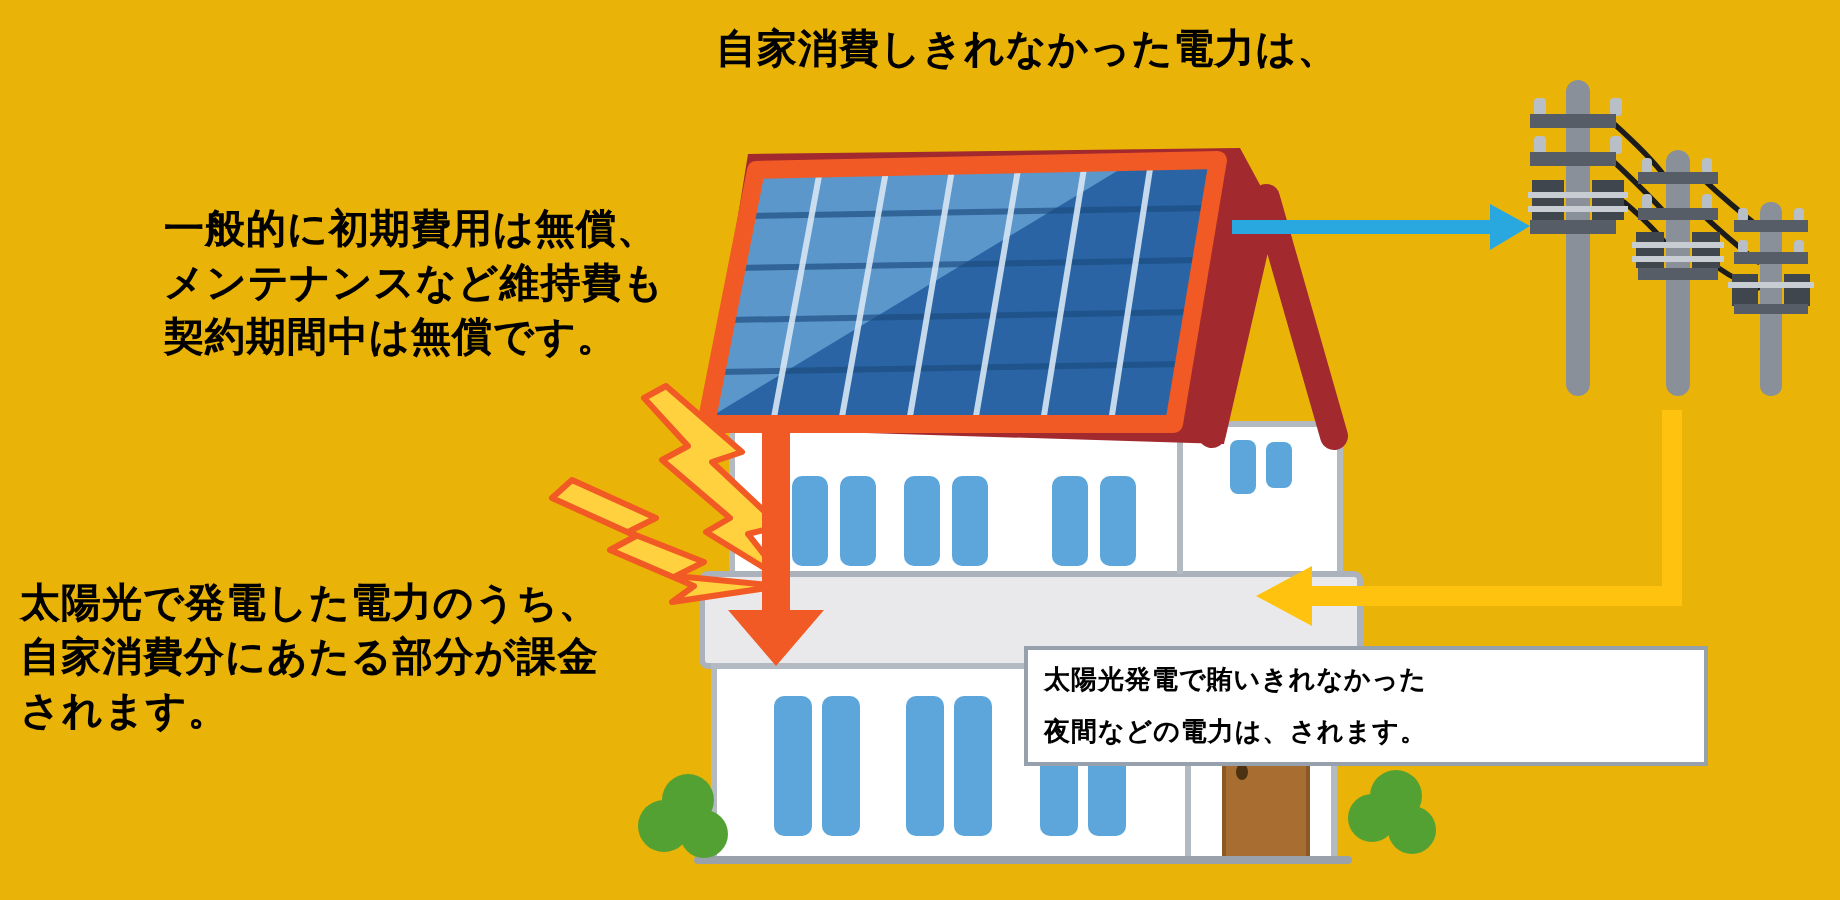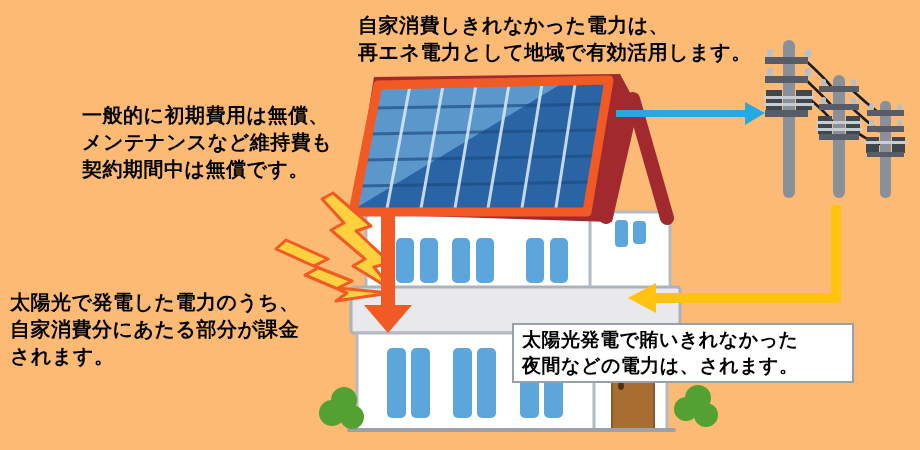--- a/index.html
+++ b/index.html
@@ -1,31 +1,31 @@
 <!DOCTYPE html>
 <html><head>
 <meta charset="utf-8">
 <style>
   html,body{margin:0;padding:0;background:#ffffff;}
   .stage{
-    position:relative;width:920px;height:450px;overflow:hidden;background:#fdba74;
+    position:relative;width:920px;height:450px;overflow:hidden;background:#eab308;
     font-family:"Liberation Sans","DejaVu Sans",sans-serif;
   }
   .illus{position:absolute;left:0;top:0;}
   .note{
     position:absolute;color:#000;font-weight:bold;font-size:20px;line-height:27px;
     letter-spacing:0.5px;white-space:nowrap;
   }
   .note-top{left:358px;top:12px;}
   .note-cost{left:82px;top:102px;}
   .note-bill{left:10px;top:289px;}
   .note-box{
     position:absolute;left:512px;top:323px;width:342px;background:#ffffff;
     border:2px solid #97a1ae;padding:2px 8px;color:#000;font-weight:bold;
-    font-size:19px;line-height:26px;letter-spacing:0.5px;white-space:nowrap;box-sizing:border-box;
+    font-size:13px;line-height:26px;letter-spacing:0.5px;white-space:nowrap;box-sizing:border-box;
   }
 </style>
 </head>
 <body>
 
 <div class="stage">
 
   <svg class="illus" width="920" height="450" viewBox="0 0 920 450">
 
     <g>
@@ -182,21 +182,20 @@
     </g>
 
     <g>
       <path d="M836,205 L836,298 L652,298" fill="none" stroke="#ffc20e" stroke-width="10"></path>
       <polygon points="656,283 656,313 628,298" fill="#ffc20e"></polygon>
     </g>
   </svg>
 
   <div class="note note-top">
     <div>自家消費しきれなかった電力は、</div>
-    <div>再エネ電力として地域で有効活用します。</div>
   </div>
 
   <div class="note note-cost">
     <div>一般的に初期費用は無償、</div>
     <div>メンテナンスなど維持費も</div>
     <div>契約期間中は無償です。</div>
   </div>
 
   <div class="note note-bill">
     <div>太陽光で発電した電力のうち、</div>

